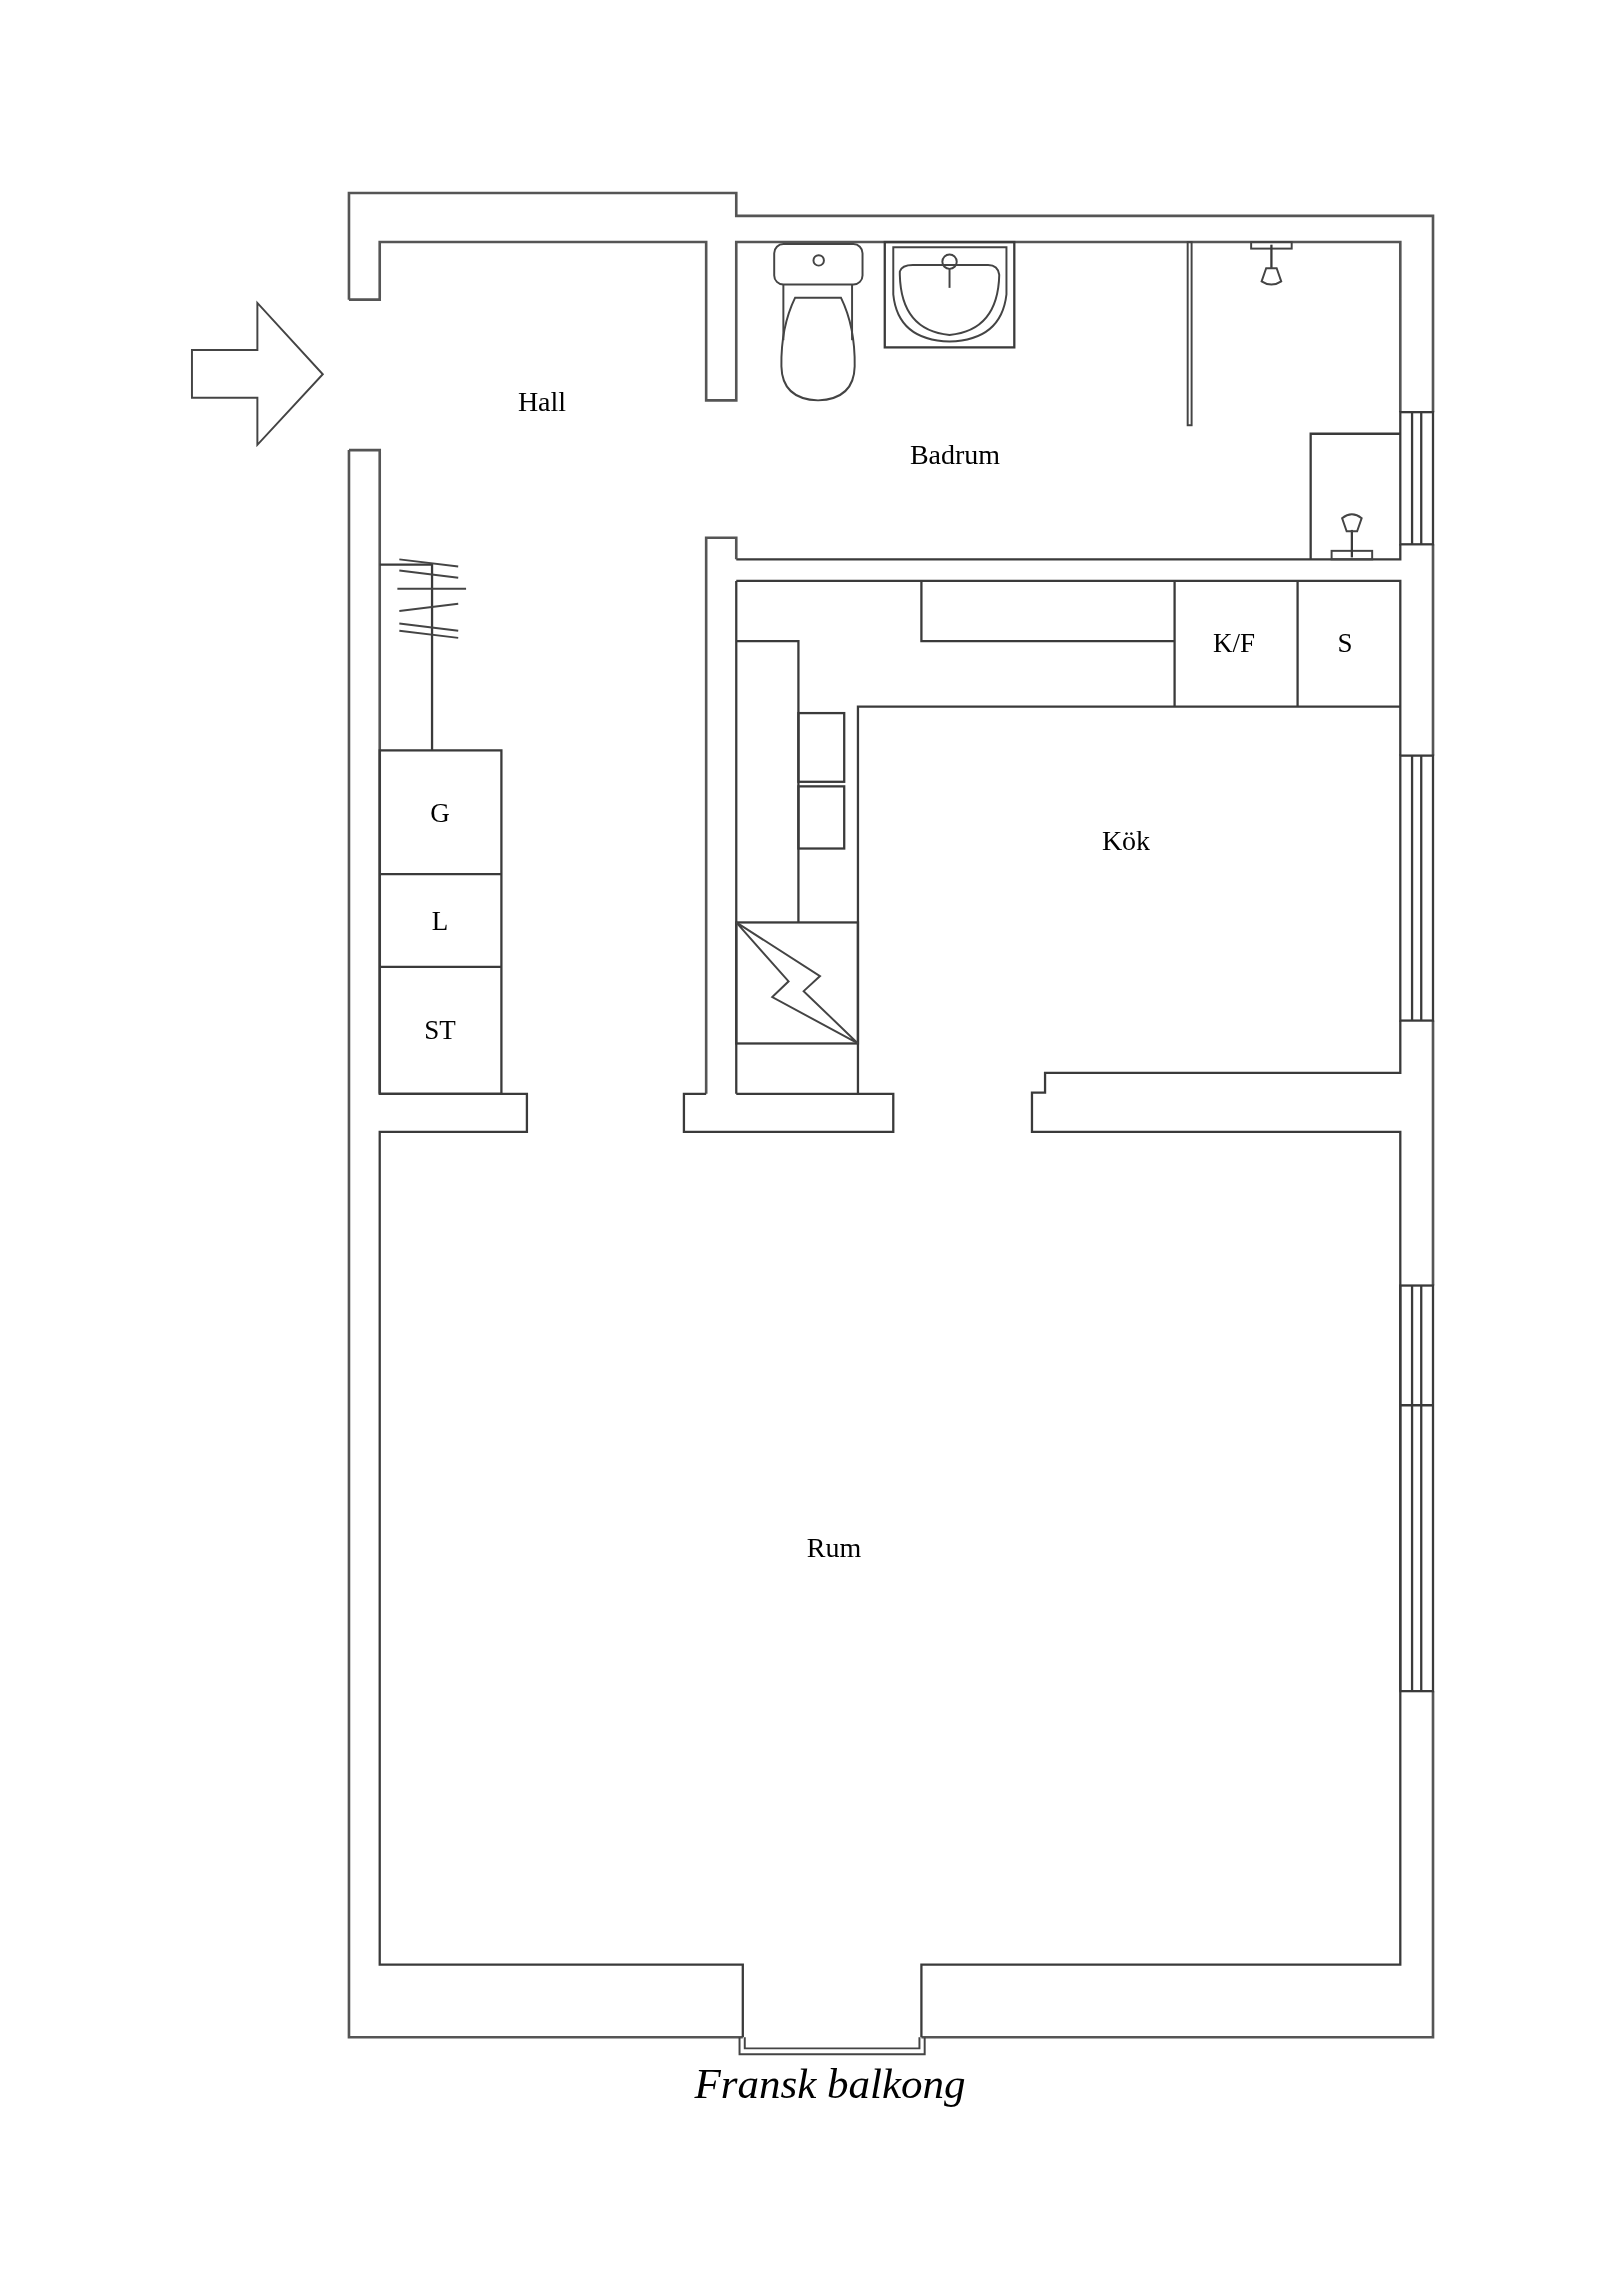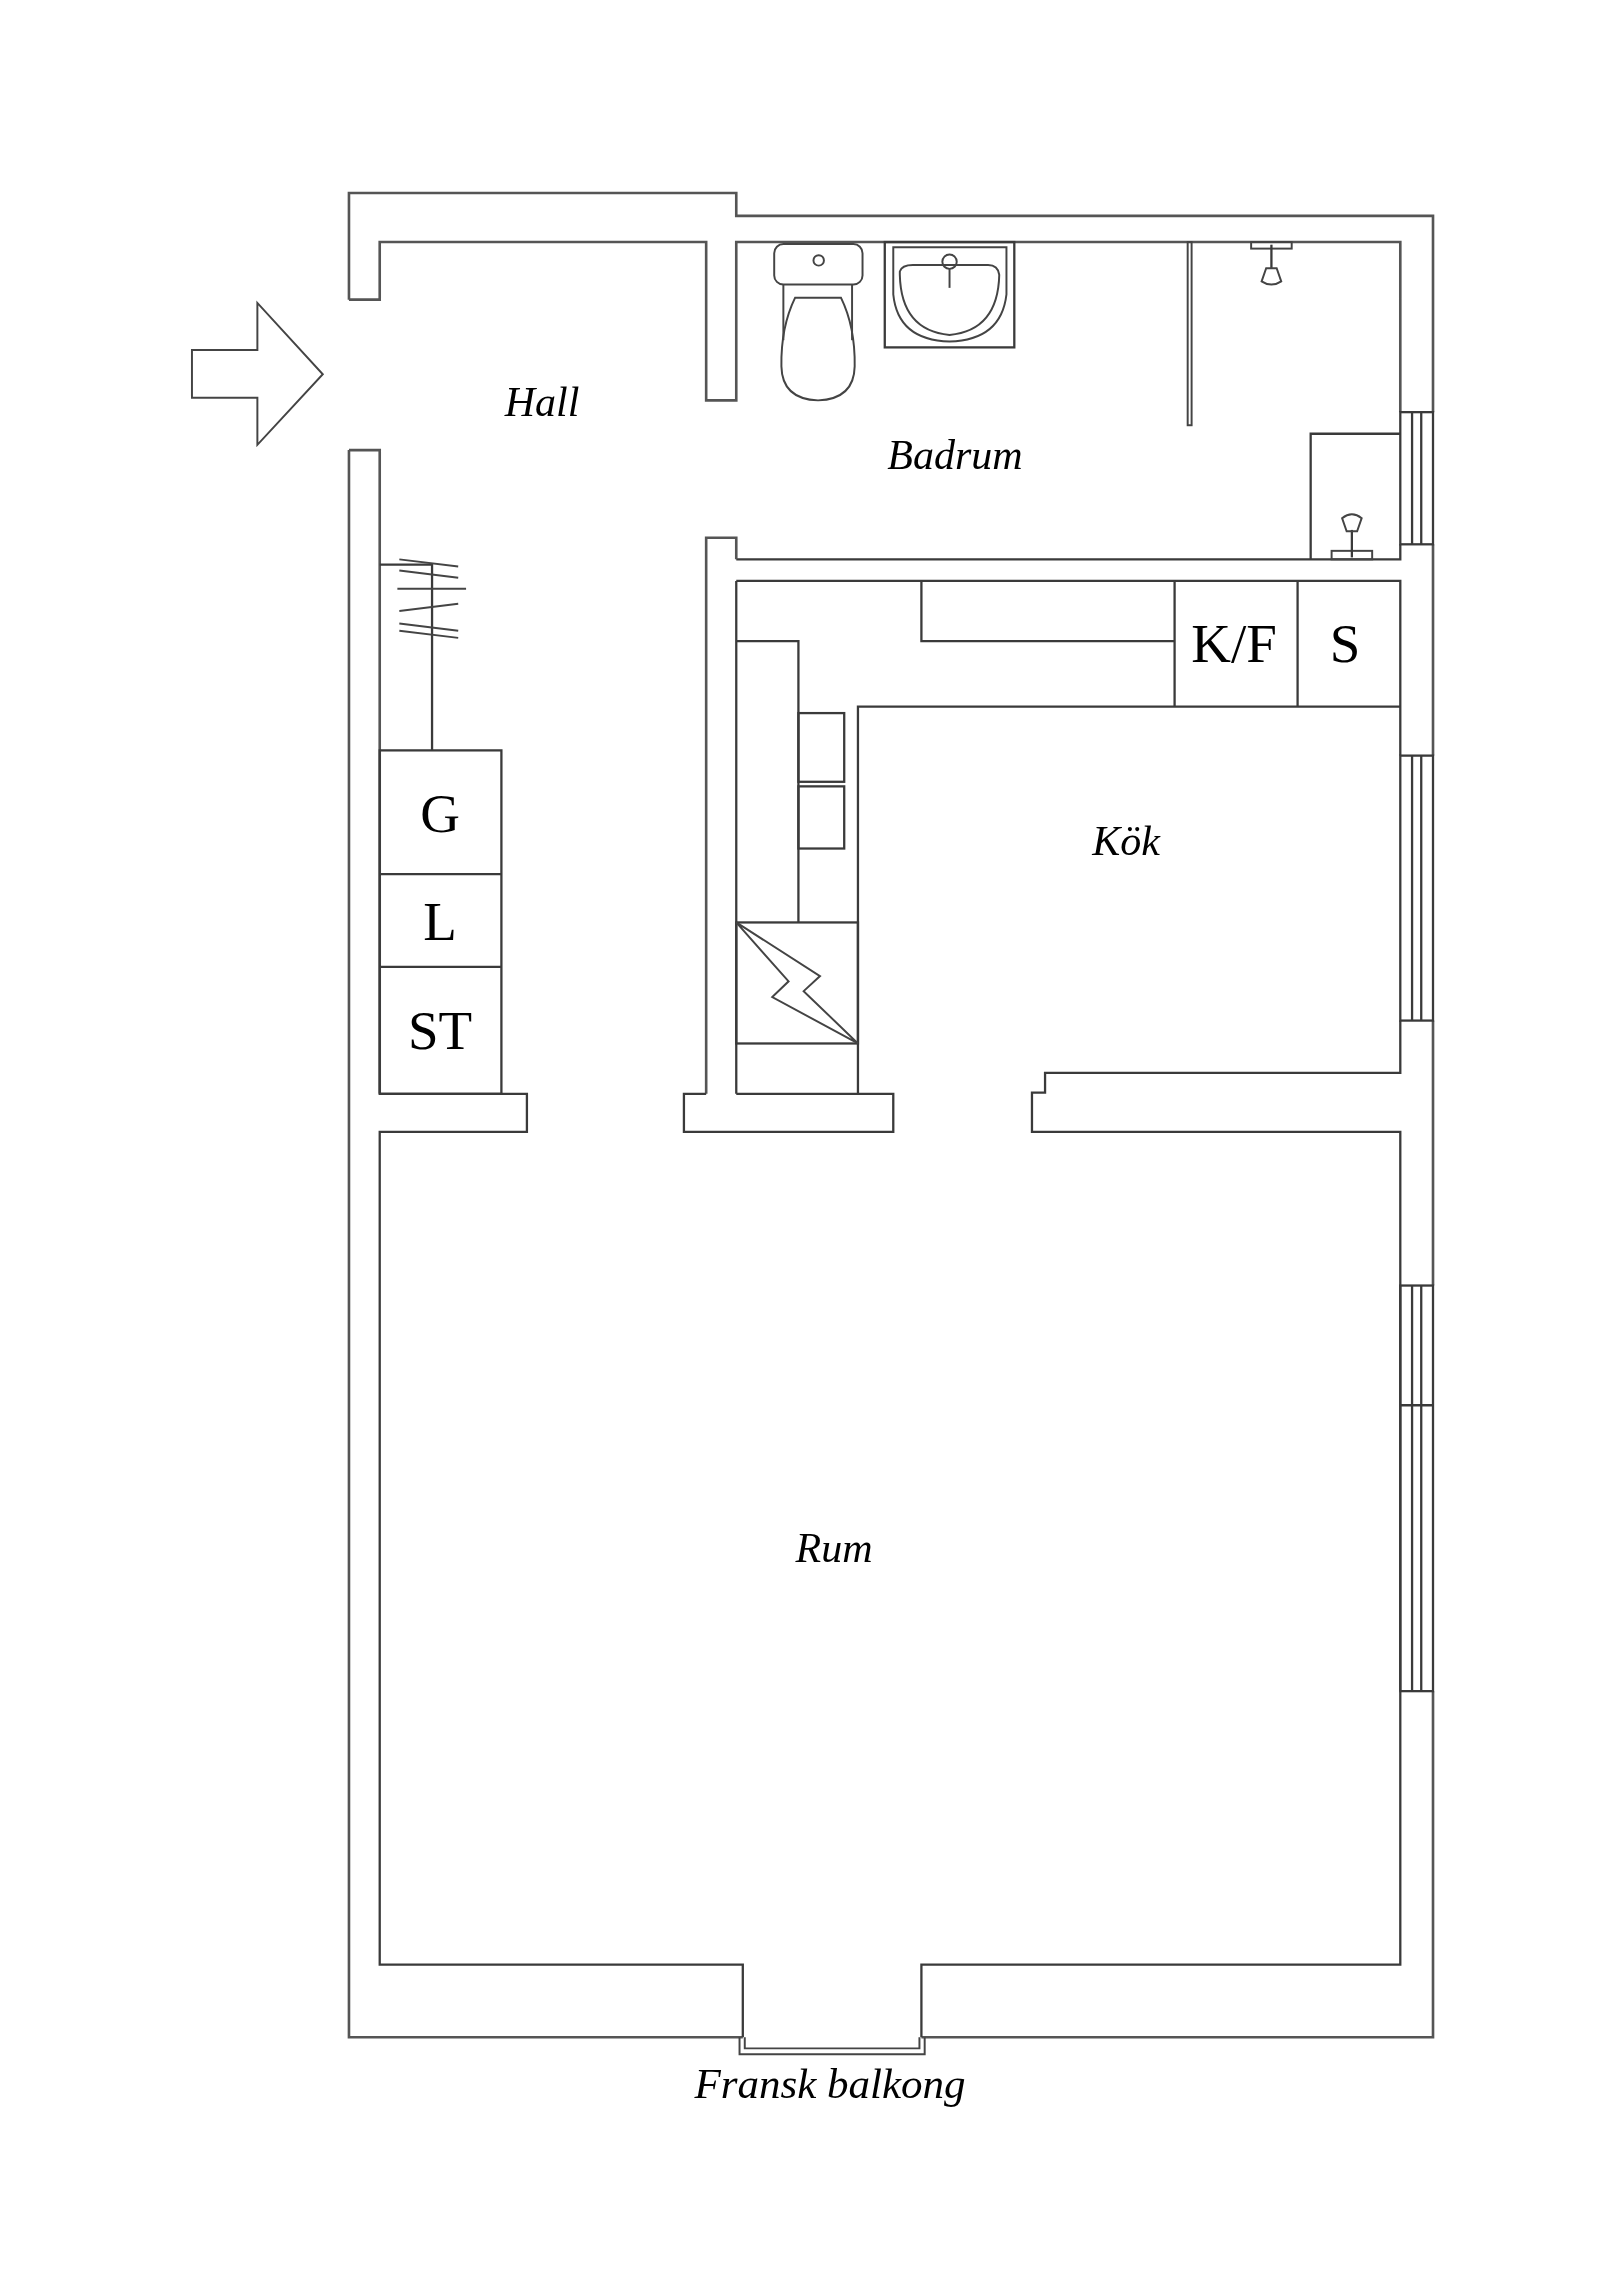--- a/index.html
+++ b/index.html
@@ -2,22 +2,22 @@
 <html style="font-size:10.5px"><head>
 <meta charset="utf-8">
 <style>
   html, body { margin: 0; padding: 0; background: #ffffff; }
   body { width: 1623px; height: 2295px; position: relative; overflow: hidden; }
   #plan { position: absolute; left: 0; top: 0; width: 1623px; height: 2295px; }
   .wall { fill: none; stroke: #555555; stroke-width: 4; stroke-linejoin: miter; }
   .line { fill: none; stroke: #3a3a3a; stroke-width: 3.5; }
   .thin { fill: none; stroke: #444444; stroke-width: 3; }
   .lbl { position: absolute; font-family: "Liberation Serif", "DejaVu Serif", serif; color: #000; white-space: nowrap; transform: translate(-50%, -50%); line-height: 1; }
-  .room { font-size: 42px; font-style: italic; }
-  .app  { font-size: 55px; }
+  .room { font-size: 28px; }
+  .app  { font-size: 27px; }
   .caption { font-size: 43px; font-style: italic; }
 </style>
 </head>
 <body>
 
 <svg id="plan" viewBox="0 0 2480 3508" xmlns="http://www.w3.org/2000/svg">
 
   <g>
     <polygon class="thin" points="293,535 393,535 393,463 493,572 393,680 393,608 293,608"></polygon>
   </g>

